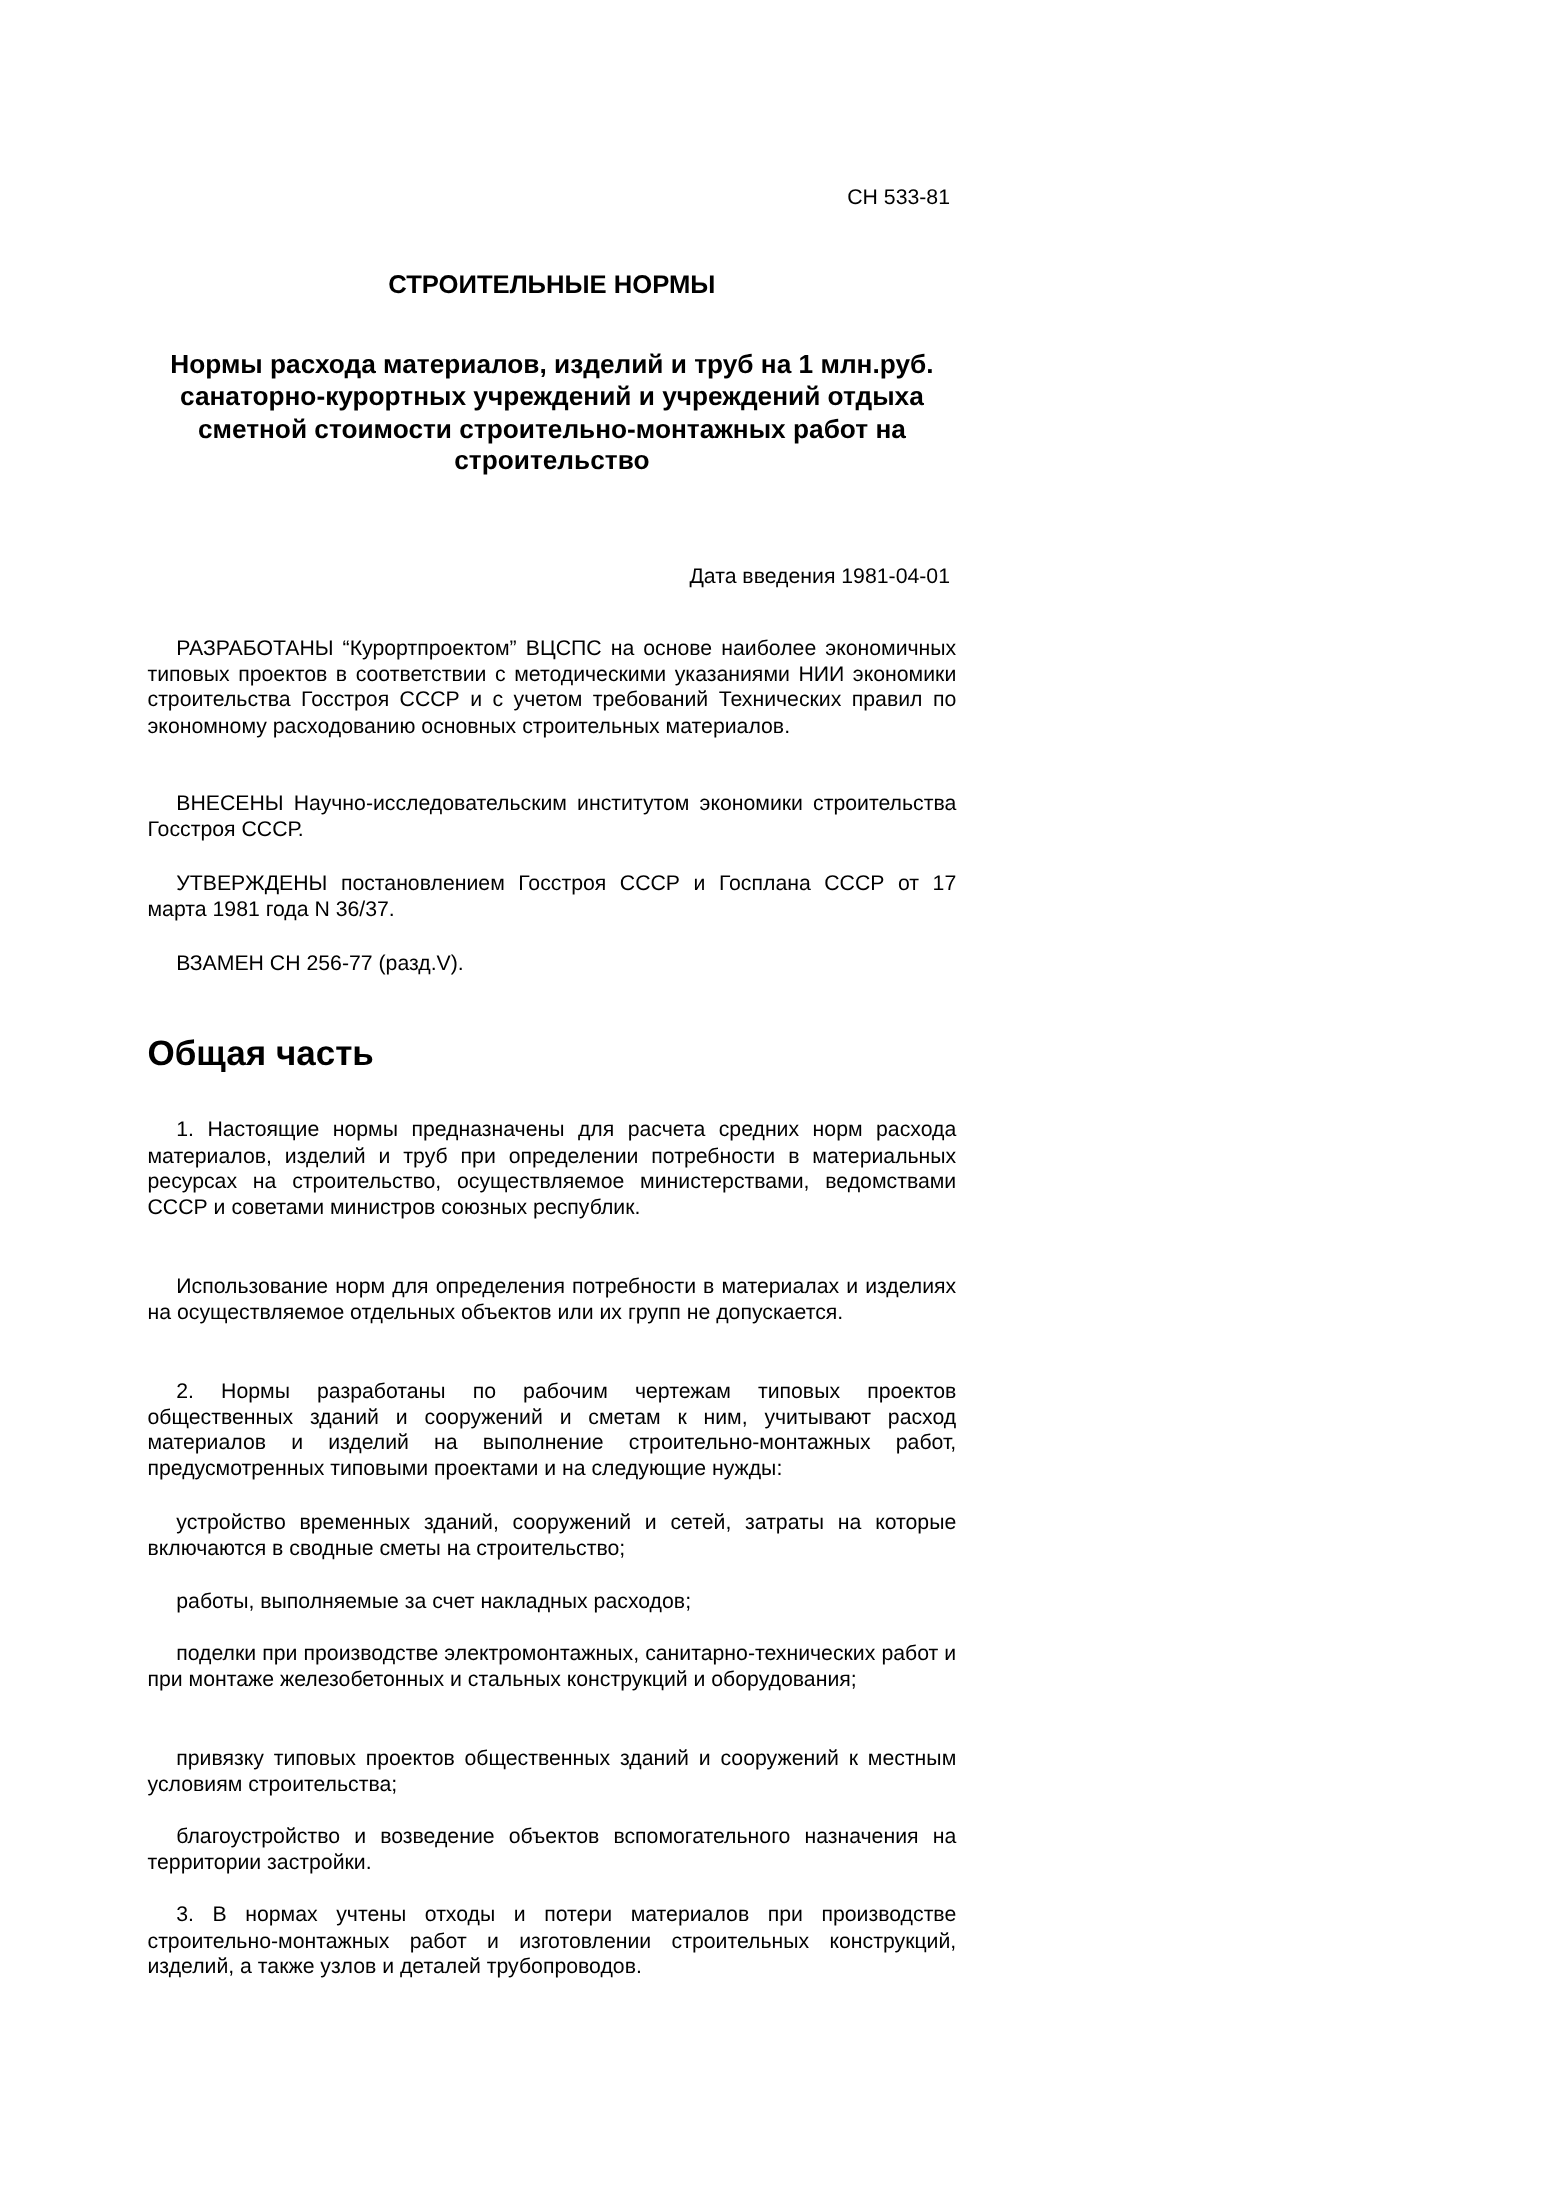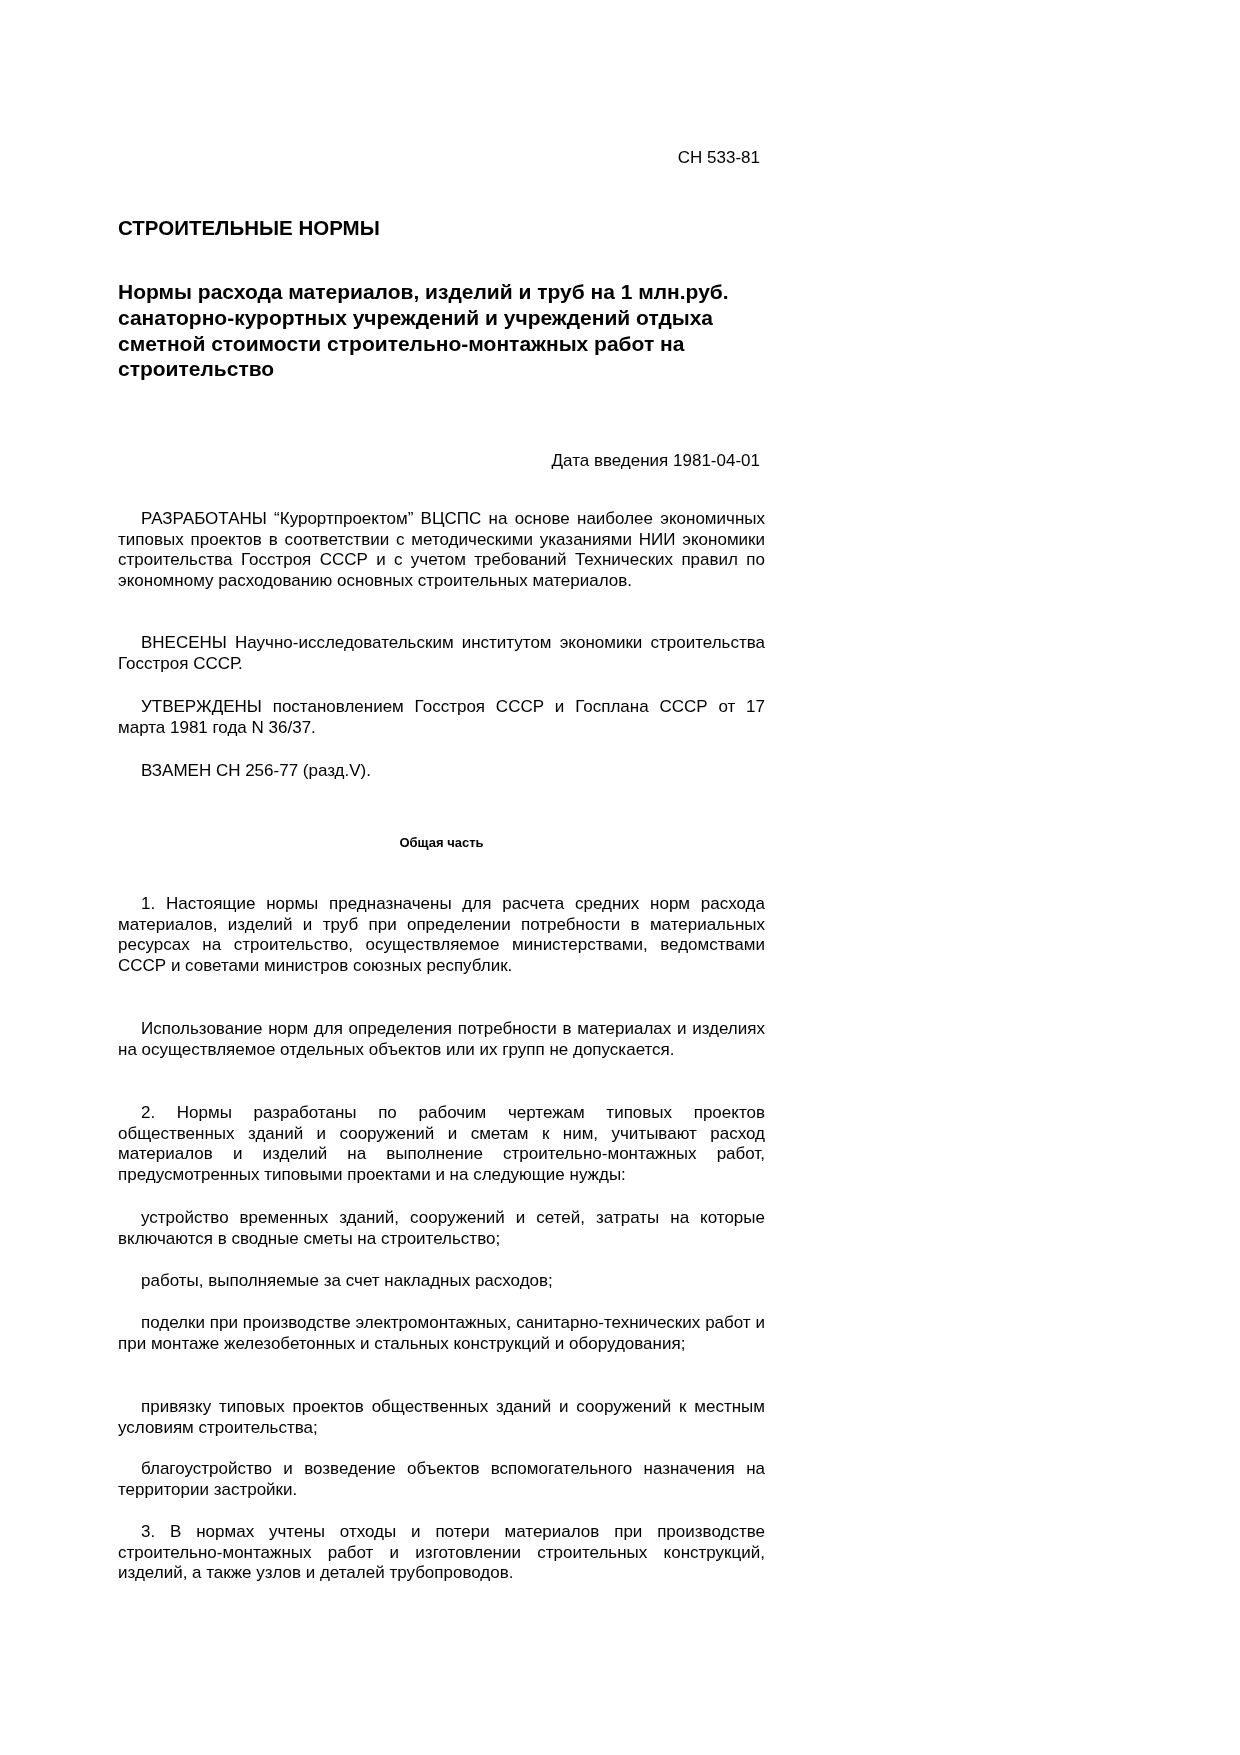--- a/index.html
+++ b/index.html
@@ -1,30 +1,30 @@
 <!DOCTYPE html>
 <html><head>
 <meta charset="utf-8">
 <style>
   html, body { margin: 0; padding: 0; background: #ffffff; }
   body { width: 1240px; height: 1755px; position: relative; overflow: hidden;
          font-family: "Liberation Sans", sans-serif; color: #000; }
   .doc-code { position: absolute; left: 118px; width: 642px; top: 148px;
               text-align: right; font-size: 17px; line-height: 20px; }
   .title { position: absolute; left: 118px; width: 647px; top: 216px;
-           text-align: left; font-weight: bold; font-size: 20.5px; line-height: 24px; }
+           text-align: center; font-weight: bold; font-size: 20.5px; line-height: 24px; }
   .subtitle { position: absolute; left: 118px; width: 647px; top: 279px;
-              font-weight: bold; font-size: 21px; line-height: 25.8px; }
+              text-align: center; font-weight: bold; font-size: 21px; line-height: 25.8px; }
   .subtitle span { display: block; }
   .date { position: absolute; left: 118px; width: 642px; top: 451px;
           text-align: right; font-size: 17px; line-height: 20px; }
   .p { position: absolute; left: 118px; width: 647px; font-size: 17px;
        line-height: 20.6px; text-align: justify; text-indent: 23px; margin: 0; }
   .heading { position: absolute; left: 118px; width: 647px; top: 831px;
-             text-align: center; font-weight: bold; font-size: 13px; line-height: 24px; }
+             text-align: left; font-weight: bold; font-size: 28px; line-height: 24px; }
 </style>
 </head>
 <body>
 
 <div>
 
   <div class="doc-code">СН 533-81</div>
 
   <div class="title">СТРОИТЕЛЬНЫЕ НОРМЫ</div>
 

